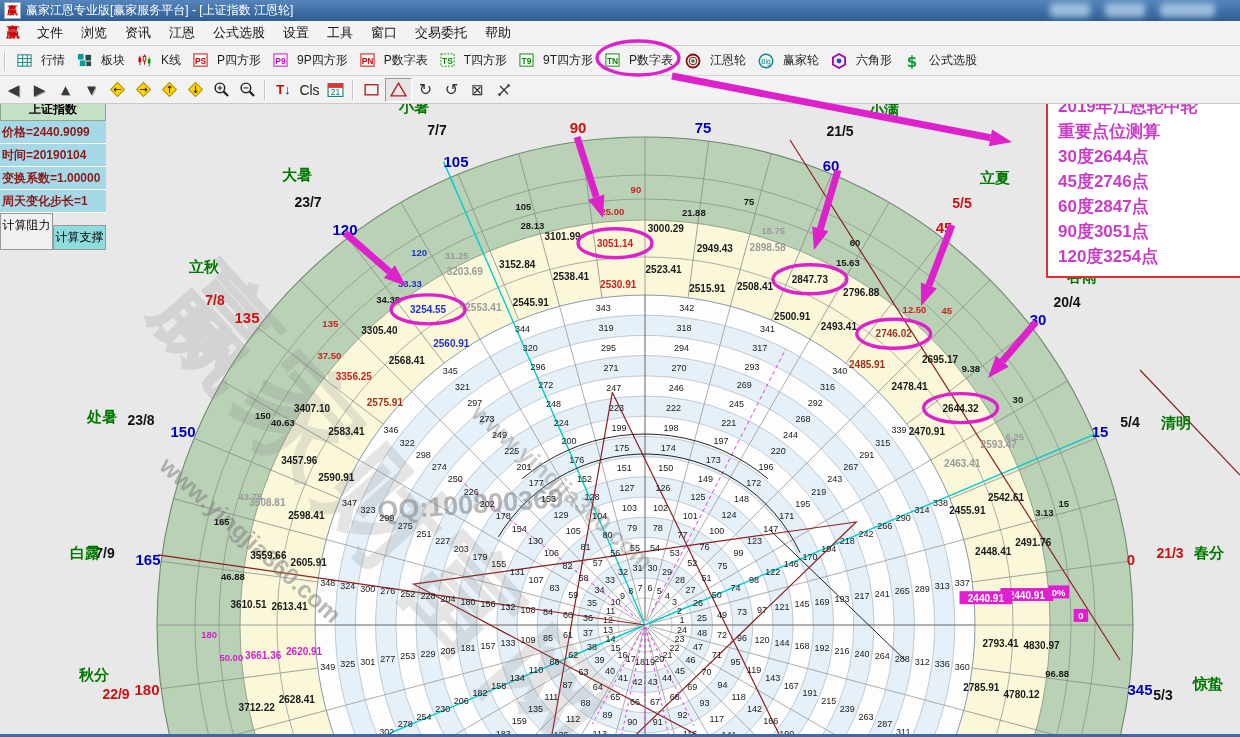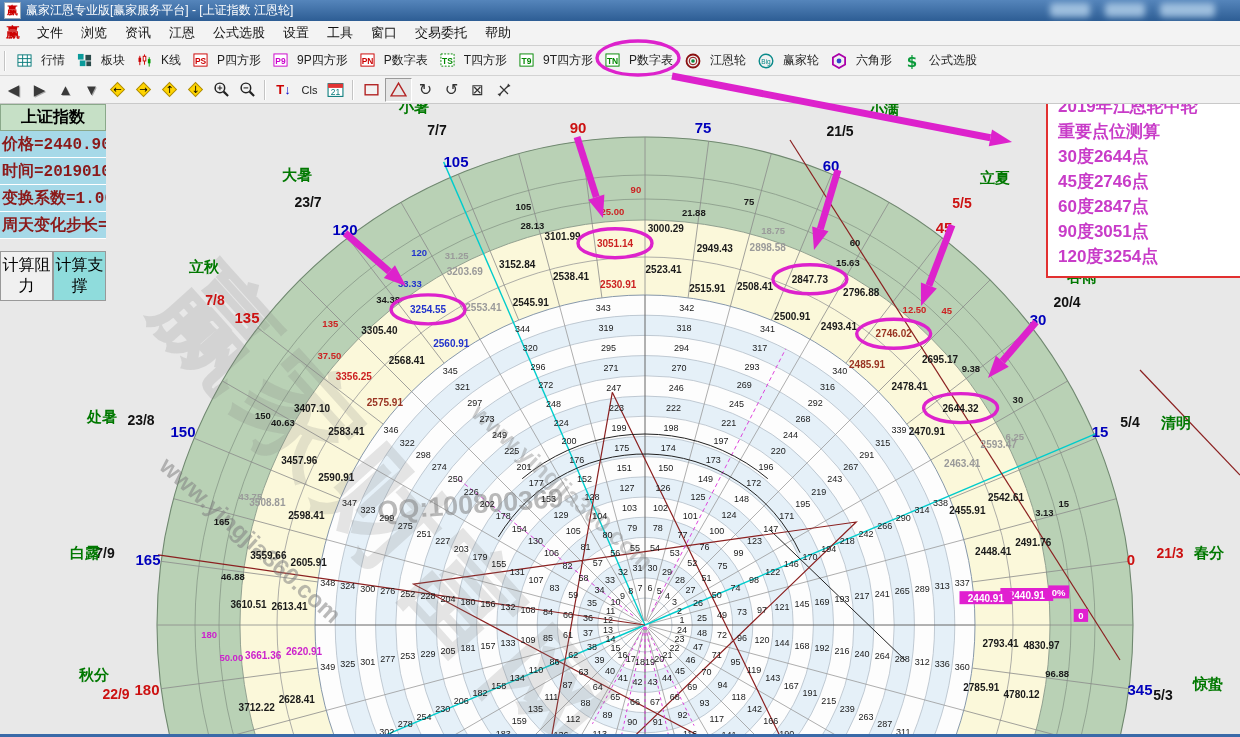--- a/index.html
+++ b/index.html
@@ -20,26 +20,26 @@
   #toolbar-main .tb-item{display:flex;align-items:center;gap:9px;padding:2px 5px;margin-left:2px;}
   #toolbar-draw{position:absolute;left:0;top:76px;width:1240px;height:27px;z-index:30;background:#f2f2f2;
     border-bottom:1px solid #c9c9c9;display:flex;align-items:center;}
   #toolbar-draw .db{width:25px;height:22px;display:flex;align-items:center;justify-content:center;
     font-size:15px;color:#333;margin-left:1px;}
   #toolbar-draw .db.active{background:#e6e6e6;border:1px solid #9a9a9a;border-right-color:#fff;border-bottom-color:#fff;}
   .sep{width:1px;height:20px;background:#c4c4c4;border-right:1px solid #fff;margin:0 4px;}
   
   #wheel-svg{position:absolute;left:0;top:0;z-index:1;}
   #overlay-svg{position:absolute;left:0;top:0;z-index:40;pointer-events:none;}
-  #info-panel{position:absolute;left:0;top:104px;width:106px;z-index:20;font-size:16px;font-family:Liberation Mono, monospace;}
+  #info-panel{position:absolute;left:0;top:98px;width:106px;z-index:20;font-size:12px;}
   #info-panel .hd{background:#c6e0c6;border:1px solid #8aa88a;text-align:center;font-weight:bold;
     color:#000;padding:2px 0;}
   #info-panel .row{background:#a6d9e8;color:#8b1a1a;padding:3px 1px 2px 2px;border-bottom:1px solid #fff;
     white-space:nowrap;overflow:hidden;font-weight:bold;}
-  #info-panel .btns{display:flex;align-items:flex-end;}
+  #info-panel .btns{display:flex;}
   #info-panel .btns div{flex:1;text-align:center;padding:3px 0;border:1px solid #999;
     background:#f0f0f0;color:#000;cursor:default;}
   #info-panel .btns div.cy{background:#8fdcdc;margin-top:12px;}
   #anno-box{position:absolute;left:1046px;top:88px;width:188px;height:182px;z-index:20;
     background:#fff;border:2px solid #e23030;color:#c83cc8;font-size:17px;line-height:25px;
     padding:4px 0 0 10px;font-weight:bold;}
   #bottom-strip{position:absolute;left:0;top:734px;width:1240px;height:3px;background:#3a6aa8;z-index:35;}
   .icon-wrap{display:inline-flex;align-items:center;justify-content:flex-start;}
 </style>
 </head>
@@ -835,21 +835,21 @@
         </span>
       </div>
       <div class="sep"></div>
       <div class="db">
         <span class="icon-wrap">
           <span style="font-size:13px"><b style="color:#c00">T</b><b style="color:#00c">↓</b></span>
         </span>
       </div>
       <div class="db">
         <span class="icon-wrap">
-          <span style="font-size:11px;color:#222">Cls</span>
+          <span style="font-size:14px;color:#222">Cls</span>
         </span>
       </div>
       <div class="db">
         <span class="icon-wrap">
           <svg viewBox="0 0 16 16" width="17" height="17">
             <rect x="1" y="2.5" width="14" height="12" fill="#fff" stroke="#067a7a"></rect>
             <rect x="1" y="2.5" width="14" height="4" fill="#e23333"></rect>
             <text x="8" y="13" font-size="8" text-anchor="middle" fill="#067a7a" font-family="Liberation Sans,sans-serif">21</text>
           </svg>
         </span>

